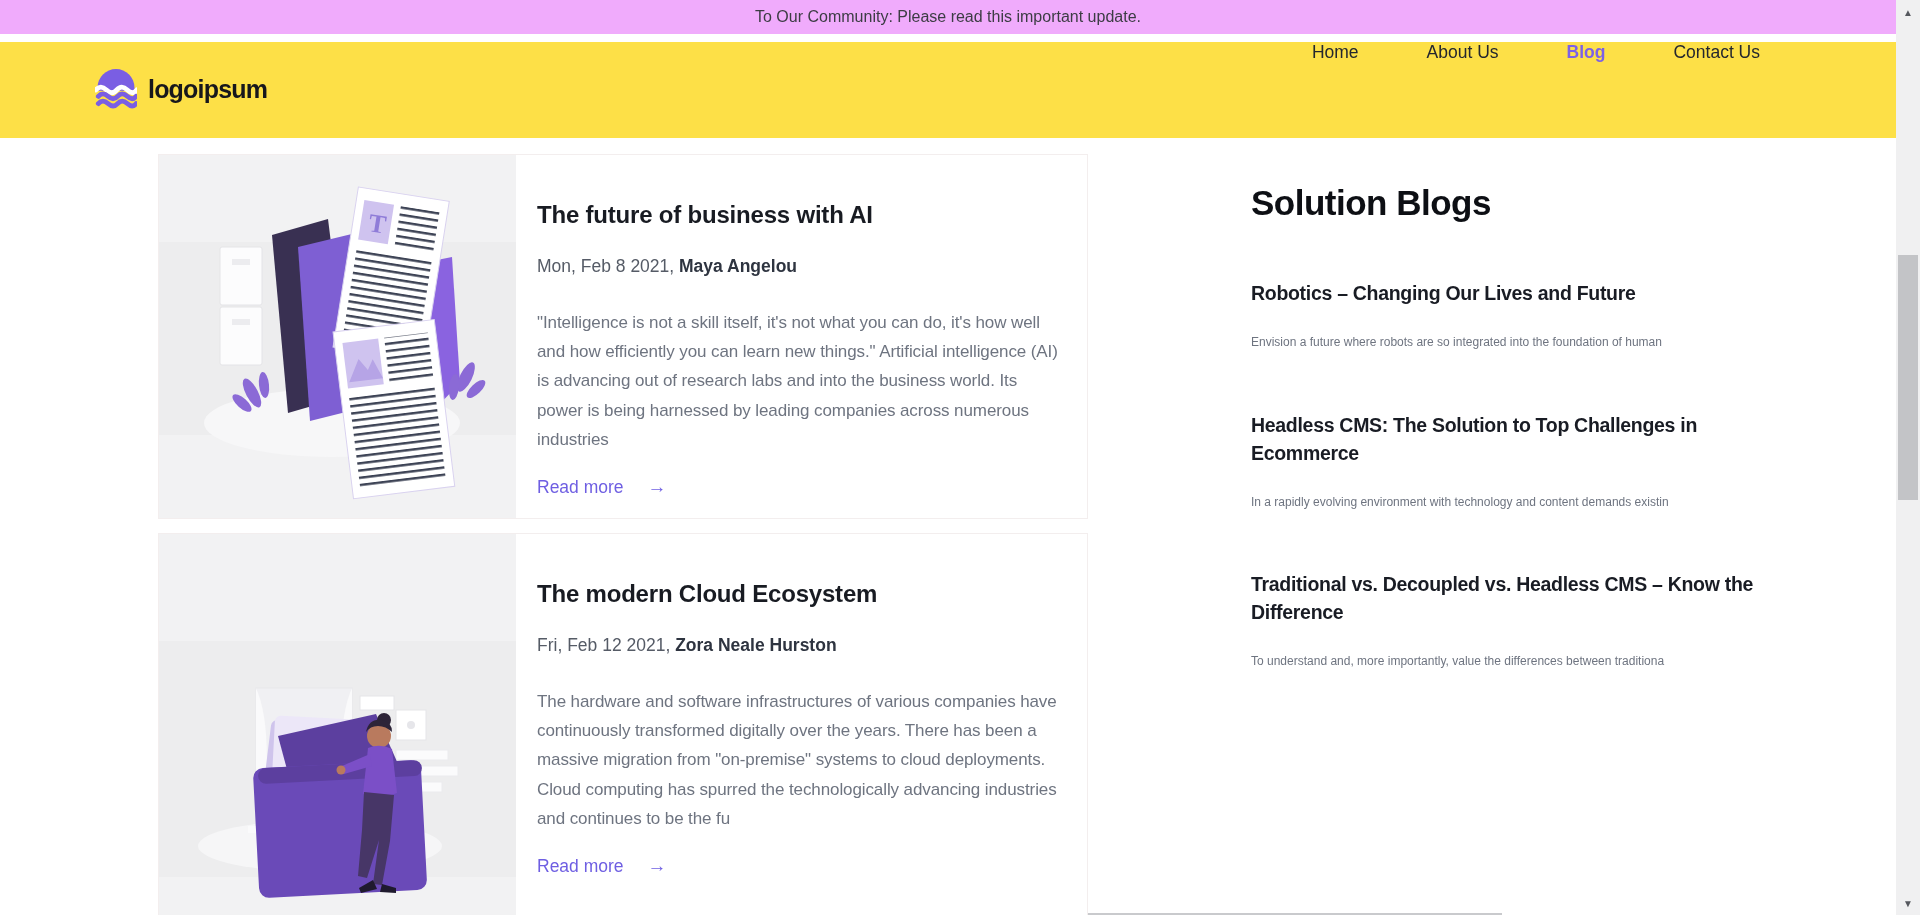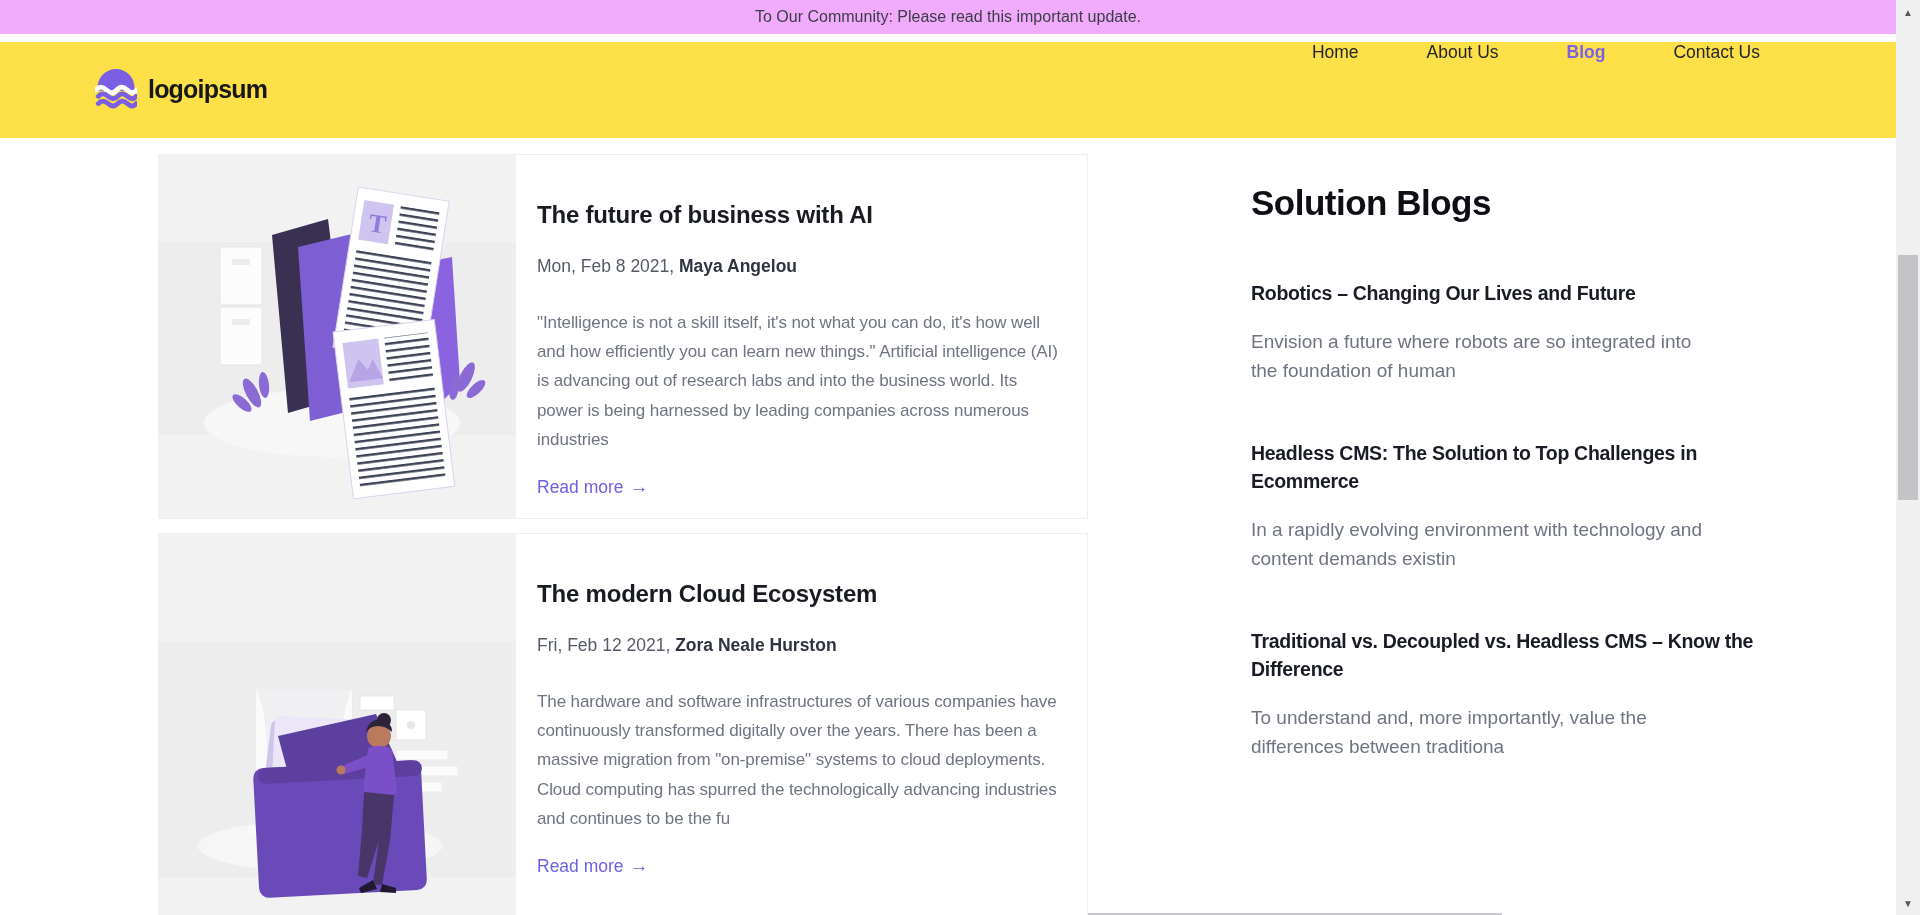--- a/index.html
+++ b/index.html
@@ -36,31 +36,31 @@
     width:357px; flex:none; overflow:hidden; cursor:pointer;
     background:linear-gradient(to bottom, #f2f2f3 0%, #f2f2f3 24%, #ededee 24%, #ededee 77%, #f2f2f3 77%, #f2f2f3 100%);
     display:flex; align-items:center; justify-content:center;
   }
   .card-body { flex:1; padding:46px 24px 0 21px; }
   .post-title { font-size:24px; font-weight:700; color:#181b22; letter-spacing:-0.2px; margin:0 0 27px; cursor:pointer; }
   .meta { font-size:17.5px; color:#555b66; margin:0 0 31px; }
   .meta b { color:#2e3440; font-weight:700; }
   .excerpt { font-size:17px; line-height:29.2px; color:#6e7480; margin:0 0 22px; letter-spacing:-0.1px; }
   .readmore {
-    display:inline-flex; align-items:center; gap:6px; text-decoration:none;
+    display:inline-flex; align-items:center; gap:24px; text-decoration:none;
     color:#6e5ee2; font-size:17.5px; cursor:pointer;justify-content:space-between;
   }
   .readmore .arrow { font-size:19px; }
 
   
   .sidebar { position:absolute; left:1251px; top:183px; width:515px; }
   .sidebar-heading { font-size:35px; font-weight:800; color:#0d0f14; letter-spacing:-0.5px; margin:0 0 56px; }
   .arch { margin-bottom:54px; }
   .arch h3 { font-size:19.5px; line-height:28px; font-weight:700; color:#191c24; letter-spacing:-0.3px; margin:0 0 21px; max-width:505px; cursor:pointer; }
-  .arch p { font-size:19px; line-height:28.5px; color:#6e7480; margin:0; max-width:462px; }
+  .arch p { font-size:12px; line-height:28.5px; color:#6e7480; margin:0; max-width:462px; }
 
   
   .scrollbar { position:absolute; right:0; top:0; width:24px; height:915px; background:#f0f0f1; }
   .scroll-btn { position:absolute; left:0; width:24px; height:20px; display:flex; align-items:center; justify-content:center; font-size:10px; color:#55585e; cursor:pointer; }
   .scroll-btn.up { top:2px; }
   .scroll-btn.down { bottom:2px; }
   .scroll-thumb { position:absolute; left:2px; top:255px; width:20px; height:245px; background:#c3c4c7; cursor:pointer; }
 
   
   .next-edge { position:absolute; left:1088px; top:913px; width:414px; height:2px; background:#c9cacd; }

